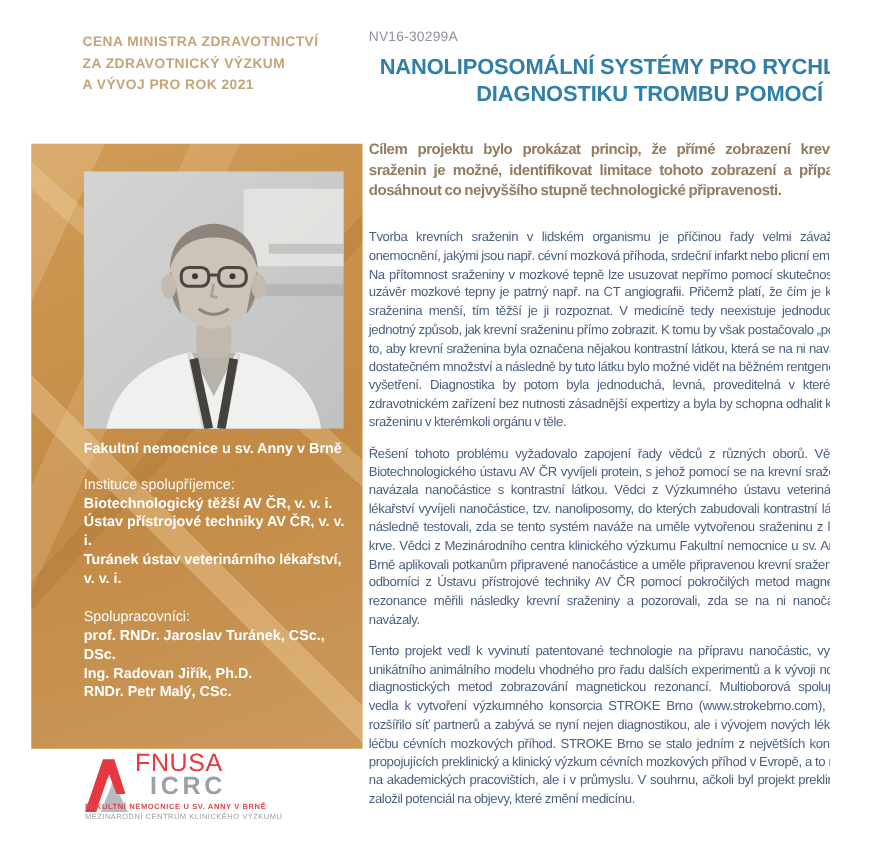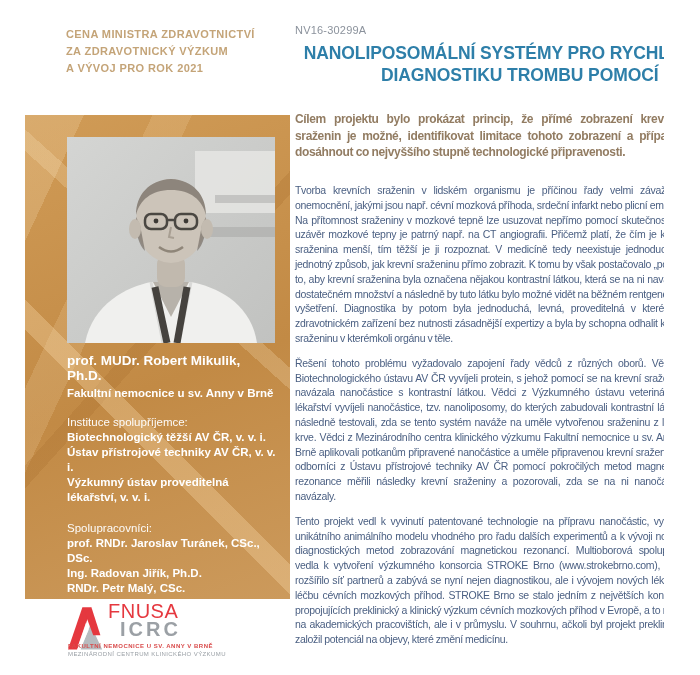--- a/index.html
+++ b/index.html
@@ -124,27 +124,26 @@
       <rect x="78" y="77" width="22" height="15" rx="6" fill="none" stroke="#4a4742" stroke-width="2.5"></rect>
       <rect x="108" y="77" width="22" height="15" rx="6" fill="none" stroke="#4a4742" stroke-width="2.5"></rect>
       <path d="M100 83 L108 83" stroke="#4a4742" stroke-width="2.5"></path>
       <circle cx="89" cy="84" r="2.4" fill="#3c3935"></circle>
       <circle cx="119" cy="84" r="2.4" fill="#3c3935"></circle>
       <path d="M104 90 L102 100 L107 101" stroke="#a89f93" stroke-width="2" fill="none"></path>
       <path d="M92 110 Q104 119 116 110" stroke="#8f8679" stroke-width="2.5" fill="none"></path>
     </svg>
 
     <div class="panel-text">
-      <div class="recipient-name">prof. MUDr. Robert Mikulik, Ph.D.</div>
       <div class="recipient-affiliation">Fakultní nemocnice u sv. Anny v Brně</div>
 
       <div class="panel-label">Instituce spolupříjemce:</div>
       <div class="panel-item">Biotechnologický těžší AV ČR, v. v. i.</div>
       <div class="panel-item">Ústav přístrojové techniky AV ČR, v. v. i.</div>
-      <div class="panel-item">Výzkumný ústav proveditelná lékařství, v. v. i.</div>
+      <div class="panel-item">Turánek ústav veterinárního lékařství, v. v. i.</div>
 
       <div class="panel-label">Spolupracovníci:</div>
       <div class="panel-item">prof. RNDr. Jaroslav Turánek, CSc., DSc.</div>
       <div class="panel-item">Ing. Radovan Jiřík, Ph.D.</div>
       <div class="panel-item">RNDr. Petr Malý, CSc.</div>
     </div>
   </div>
 
   <div class="logo-block">
     <svg class="logo-mark" viewBox="0 0 40 48">

